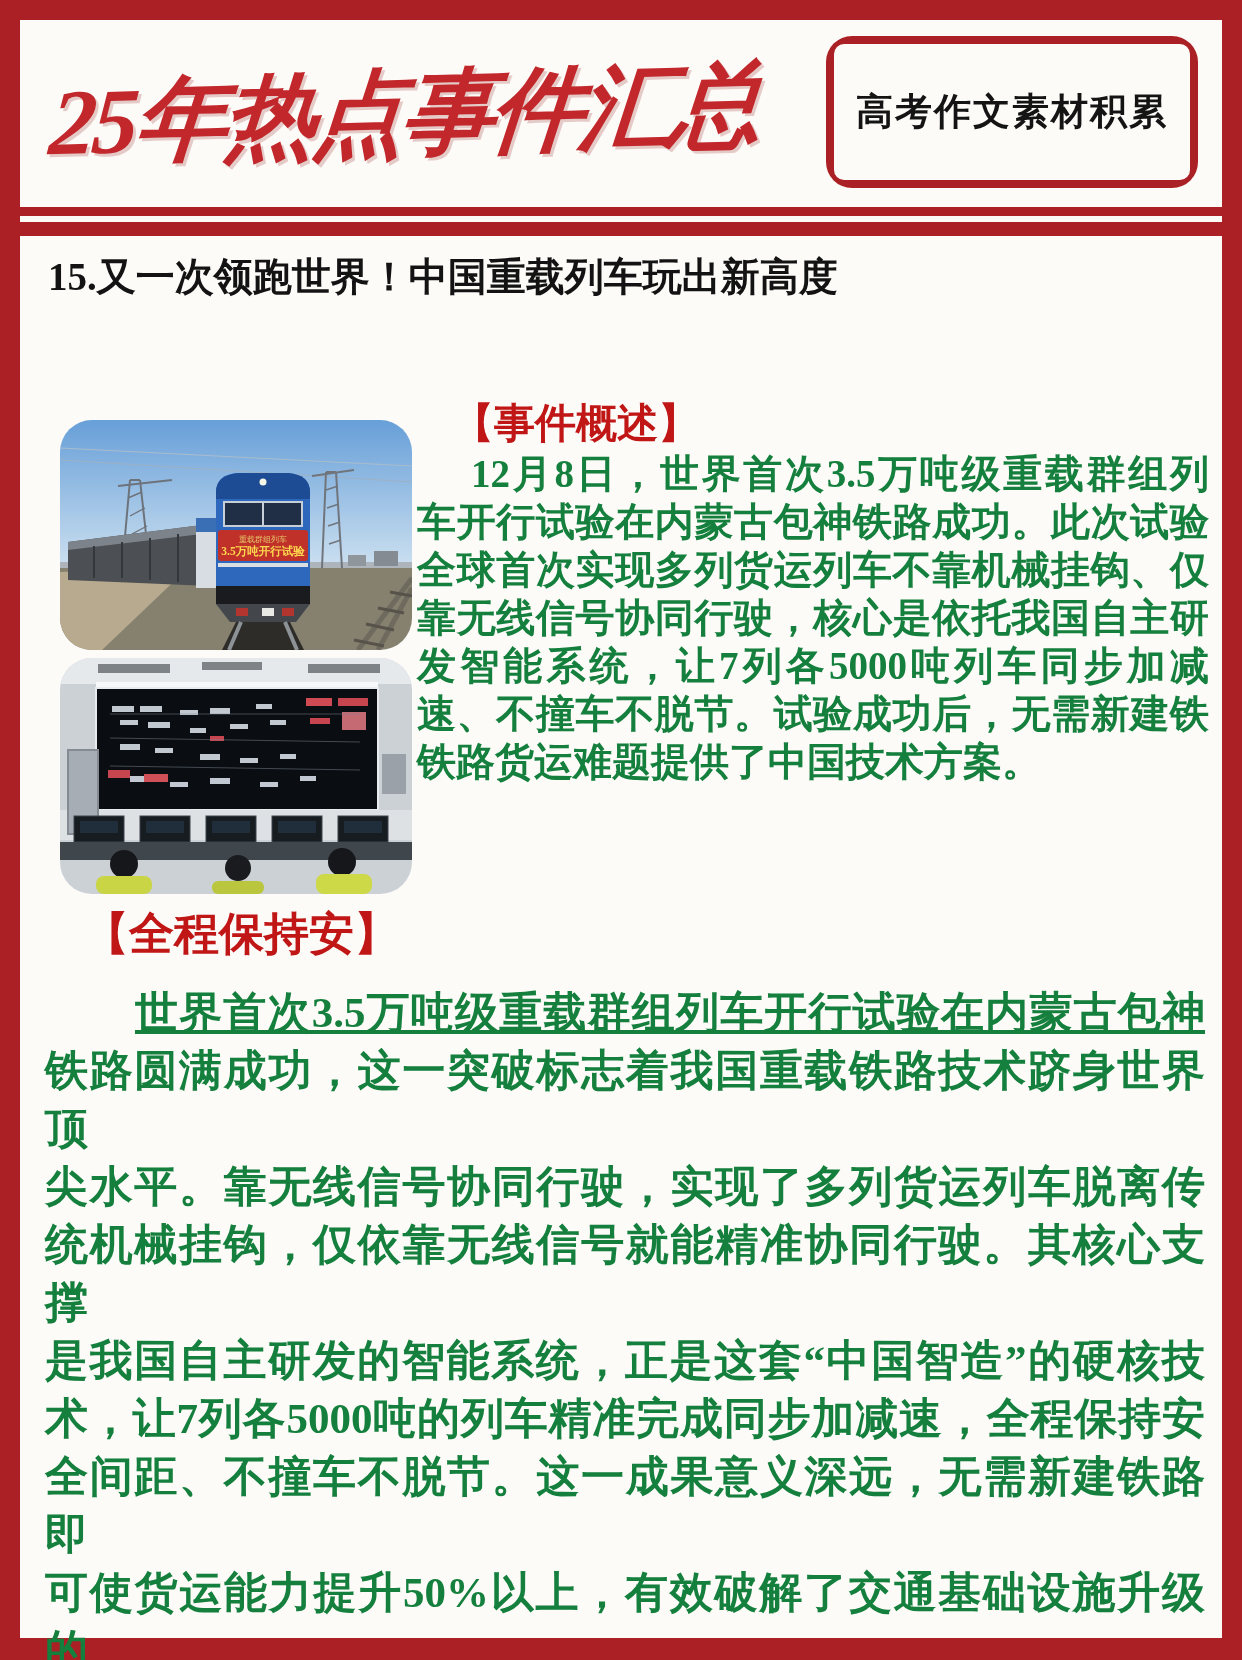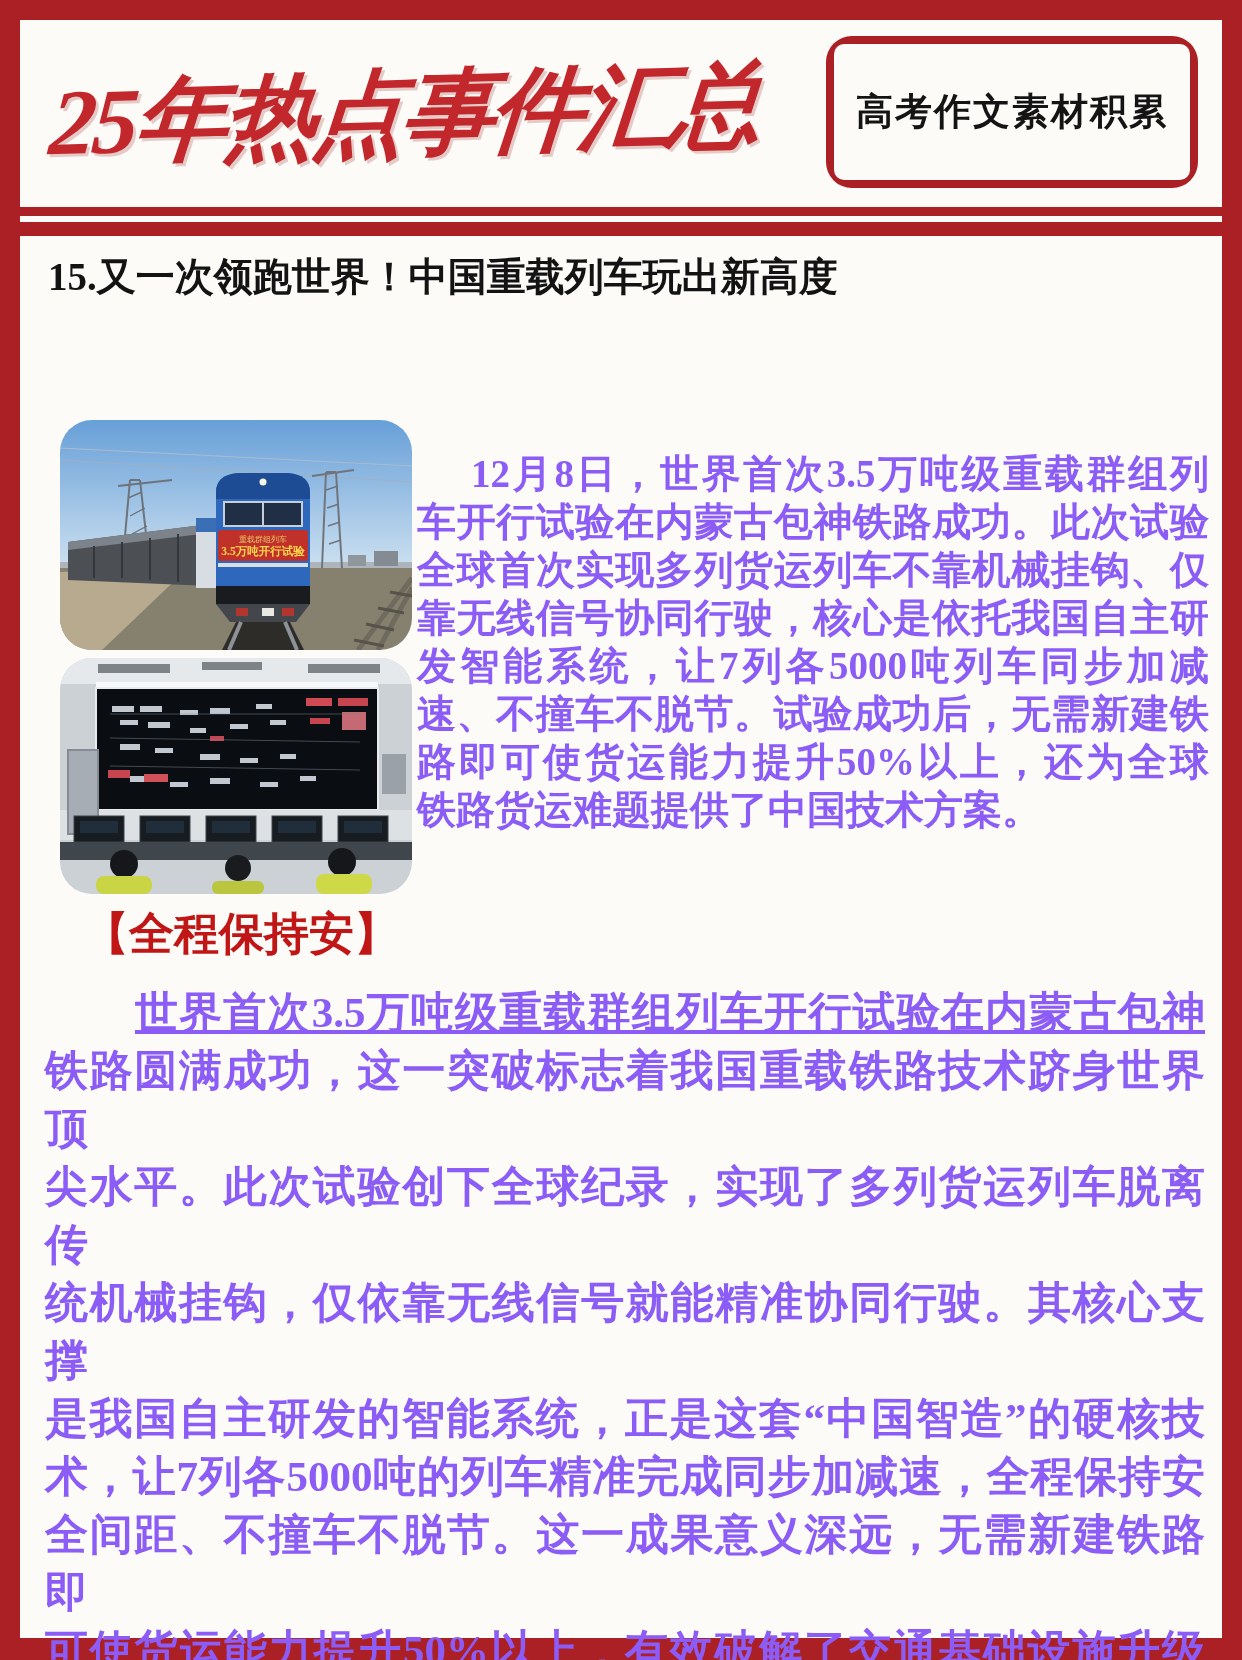--- a/index.html
+++ b/index.html
@@ -46,21 +46,21 @@
   }
   .photo { position:absolute; left:40px; overflow:hidden;border-radius:32px; }
   .photo-train   { top:184px; width:352px; height:230px; }
   .photo-control { top:422px; width:352px; height:236px; }
   .photo svg { display:block; width:100%; height:100%; }
 
   .sec-heading { position:absolute; font-weight:bold; color: var(--heading-red, #c01616); white-space:nowrap; }
   .event-heading   { left:433px; top:160px; font-size:41px; }
   .writing-heading { left:64px;  top:668px; font-size:45px; }
 
-  .bodytext { position:absolute; font-weight:bold; color:#8b5cf6; }
+  .bodytext { position:absolute; font-weight:bold; color:#15803d; }
   .event-body   { left:397px; top:214px; width:792px;  font-size:39px; }
   .event-body .line   { line-height:48px; }
   .writing-body { left:25px;  top:748px; width:1160px; font-size:43px; }
   .writing-body .line { line-height:58px; }
   .line { text-align:justify; text-align-last:justify; }
   .line.first { text-indent:54px; }
   .writing-body .line.first { text-indent:90px;text-decoration:underline; }
   .line.last { text-align:right; text-align-last:left; }
 </style>
 </head>
@@ -218,36 +218,36 @@
         <circle cx="64" cy="206" r="14" fill="#16171a"></circle>
         <rect x="36" y="218" width="56" height="18" rx="8" fill="#c9d544"></rect>
         <circle cx="178" cy="210" r="13" fill="#1a1b1e"></circle>
         <rect x="152" y="223" width="52" height="13" rx="6" fill="#b9c63e"></rect>
         <circle cx="282" cy="204" r="14" fill="#16171a"></circle>
         <rect x="256" y="216" width="56" height="20" rx="8" fill="#ced947"></rect>
       </g>
     </svg>
   </div>
 
+  <div class="sec-heading event-heading">【事件概述】</div>
   <div class="bodytext event-body">
     <div class="line first">12月8日，世界首次3.5万吨级重载群组列</div>
     <div class="line">车开行试验在内蒙古包神铁路成功。此次试验</div>
     <div class="line">全球首次实现多列货运列车不靠机械挂钩、仅</div>
     <div class="line">靠无线信号协同行驶，核心是依托我国自主研</div>
     <div class="line">发智能系统，让7列各5000吨列车同步加减</div>
     <div class="line">速、不撞车不脱节。试验成功后，无需新建铁</div>
-    <div class="line">路即可使货运能力提升50%以上，还为全球</div>
     <div class="line last">铁路货运难题提供了中国技术方案。</div>
   </div>
 
   <div class="sec-heading writing-heading">【全程保持安】</div>
   <div class="bodytext writing-body">
     <div class="line first">世界首次3.5万吨级重载群组列车开行试验在内蒙古包神</div>
     <div class="line">铁路圆满成功，这一突破标志着我国重载铁路技术跻身世界顶</div>
-    <div class="line">尖水平。此次试验创下全球纪录，实现了多列货运列车脱离传</div>
+    <div class="line">尖水平。靠无线信号协同行驶，实现了多列货运列车脱离传</div>
     <div class="line">统机械挂钩，仅依靠无线信号就能精准协同行驶。其核心支撑</div>
     <div class="line">是我国自主研发的智能系统，正是这套“中国智造”的硬核技</div>
     <div class="line">术，让7列各5000吨的列车精准完成同步加减速，全程保持安</div>
     <div class="line">全间距、不撞车不脱节。这一成果意义深远，无需新建铁路即</div>
     <div class="line">可使货运能力提升50%以上，有效破解了交通基础设施升级的</div>
 
   </div>
 
 </div>
 

